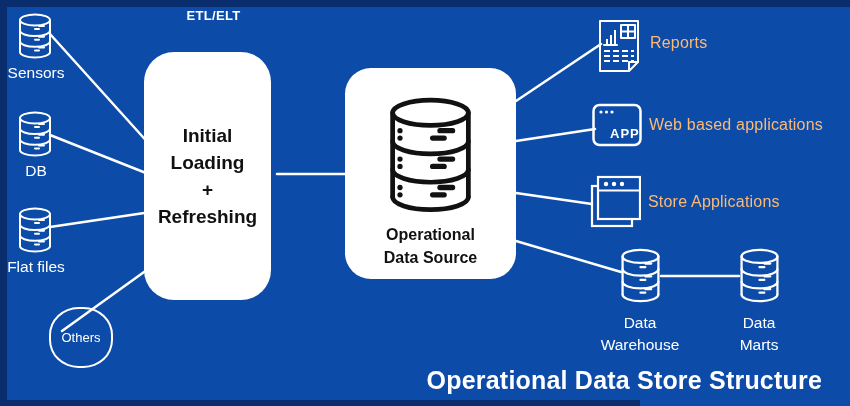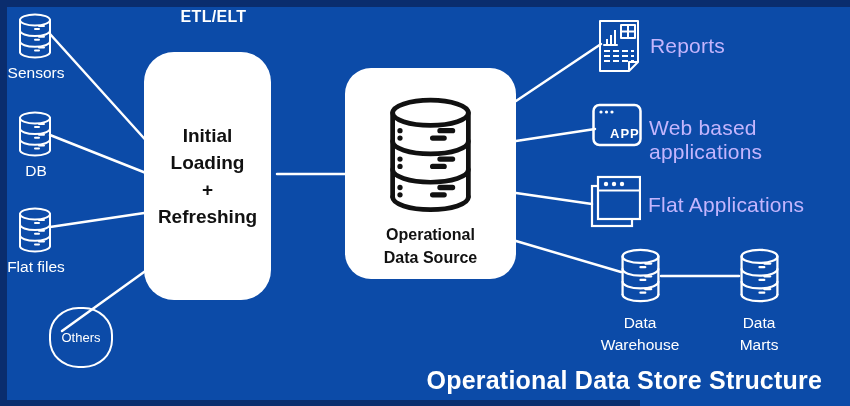--- a/index.html
+++ b/index.html
@@ -13,36 +13,36 @@
   .strip.left{left:0; top:0; width:7px; height:406px;}
   .strip.bottom{left:0; top:400px; width:640px; height:6px;}
 
   .lines{position:absolute; left:0; top:0; width:850px; height:406px;}
 
   .card{position:absolute; background:#ffffff;}
   .etl-box{left:144px; top:52px; width:127px; height:248px; border-radius:30px;
     display:flex; align-items:center; justify-content:center;}
   .etl-text{color:#111; font-weight:bold; font-size:19px; line-height:27px; text-align:center;}
   .etl-heading{position:absolute; left:150px; top:8px; width:127px; text-align:center;
-    color:#fff; font-weight:bold; font-size:16px; letter-spacing:0.3px;}
+    color:#fff; font-weight:bold; font-size:13px; letter-spacing:0.3px;}
 
   .ods-box{left:345px; top:68px; width:171px; height:211px; border-radius:26px;}
   .ods-icon{position:absolute; left:38px; top:28px;}
   .ods-label{position:absolute; left:0; top:155px; width:171px; text-align:center;
     color:#111; font-weight:bold; font-size:16px; line-height:23px;}
 
   .src-icon{position:absolute;}
   .src-label{position:absolute; width:72px; left:0; text-align:center;
     color:#fff; font-size:15.5px;}
   .others-circle{position:absolute; left:1px; top:307px; width:60px; height:57px;
     border:2.5px solid #fff; border-radius:46%;
     display:flex; align-items:center; justify-content:center;
     color:#fff; font-size:13px;margin-left:48px;}
 
-  .cons-label{position:absolute; color:#c4b5fd; font-size:21px; letter-spacing:0.2px;}
+  .cons-label{position:absolute; color:#fdba74; font-size:16px; letter-spacing:0.2px;}
   .store-label{position:absolute; width:112px; text-align:center;
     color:#fff; font-size:15.5px; line-height:22px;}
 
   .app-text{position:absolute; color:#fff; font-weight:bold; font-size:13px; letter-spacing:1px;}
 
   .main-title{position:absolute; left:0; top:366px; width:822px; text-align:right;
     color:#fff; font-weight:bold; font-size:25px; letter-spacing:0.2px;}
 
   svg{display:block;}
 </style>
@@ -186,21 +186,21 @@
       <rect x="3" y="12" width="40" height="40"></rect>
       <rect x="9" y="3" width="42" height="42" fill="#0c4ba8"></rect>
       <path d="M9,16.5 h42"></path>
       <g fill="#fff" stroke="none">
         <circle cx="17" cy="10" r="2.2"></circle>
           <circle cx="25" cy="10" r="2.2"></circle>
           <circle cx="33" cy="10" r="2.2"></circle>
       </g>
     </svg>
   </div>
-  <div class="cons-label" style="left:648px; top:193px;">Flat Applications</div>
+  <div class="cons-label" style="left:648px; top:193px;">Store Applications</div>
 
   <div class="src-icon" style="left:619px; top:248px;">
     <svg width="43" height="55" viewBox="0 0 36 46" fill="none" stroke="#fff" stroke-width="1.9" stroke-linecap="round">
       <ellipse cx="18" cy="7" rx="15" ry="5.5"></ellipse>
       <path d="M3,7 V39 M33,7 V39"></path>
       <path d="M3,39 A15,5.5 0 0 0 33,39"></path>
       <path d="M3,17.6 A15,5.5 0 0 0 33,17.6"></path>
       <path d="M3,28.3 A15,5.5 0 0 0 33,28.3"></path>
       <path d="M22,13 h5 M18,16 h4"></path>
       <path d="M22,23.7 h5 M18,26.7 h4"></path>

